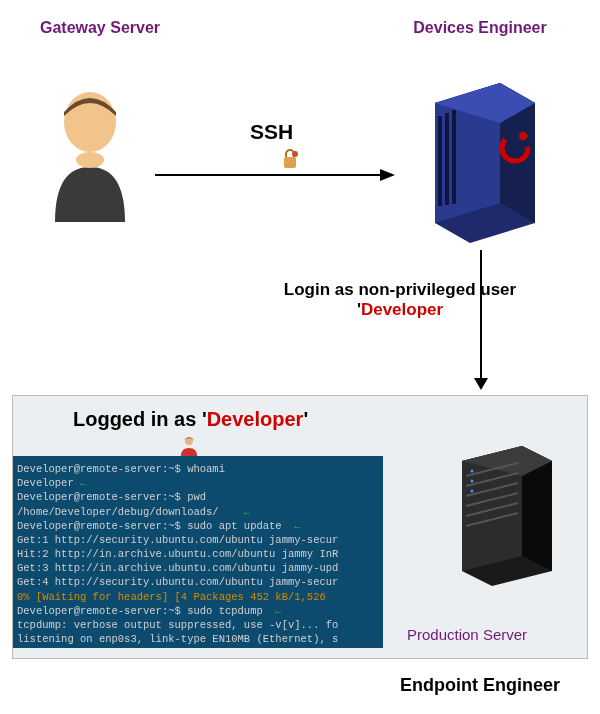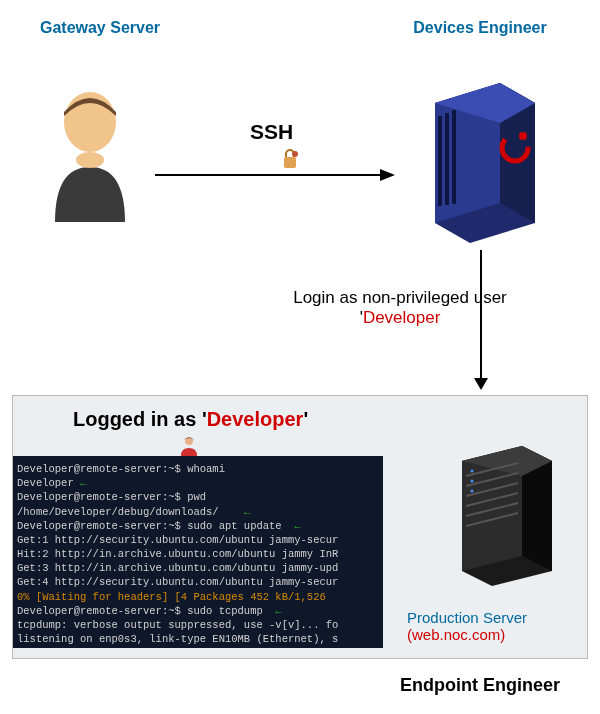--- a/index.html
+++ b/index.html
@@ -6,21 +6,21 @@
   body {
     width: 600px;
     height: 714px;
     font-family: Arial, Helvetica, sans-serif;
     background: #fff;
     position: relative;
     overflow: hidden;
   }
   .label { font-weight: bold; text-align: center; line-height: 1.3; }
   .red { color: #d00000; }
-  .black { color: #0369a1; }
+  .black { color: #701a75; }
 
   
   .gateway-label { position: absolute; left: 10px; top: 18px; width: 180px; }
   .devops-label { position: absolute; right: 30px; top: 18px; width: 180px; }
 
   
   .user-icon {
     position: absolute;
     left: 40px; top: 82px;
     width: 100px; height: 140px;
@@ -38,23 +38,23 @@
     position: absolute;
     left: 155px; top: 155px;
     width: 240px; height: 40px;
   }
   .ssh-label { position: absolute; left: 250px; top: 120px; font-weight: bold; font-size: 21px; }
   .lock-icon { position: absolute; left: 280px; top: 148px; font-size: 16px; }
 
   
   .mid-text {
     position: absolute;
-    left: 260px; top: 288px;
+    left: 260px; top: 280px;
     width: 280px;
-    font-weight: normal; font-size: 17px;
+    font-weight: bold; font-size: 17px;
     text-align: center;
   }
 
   
   .down-arrow {
     position: absolute;
     right: 118px;
     top: 250px;
     width: 2px;
     height: 130px;
@@ -90,21 +90,21 @@
     left: 165px; top: 38px;
     font-size: 18px;
   }
 
   
   .terminal {
     position: absolute;
     left: 0px; top: 60px;
     width: 370px;
     bottom: 10px;
-    background: #0f172a;
+    background: #0c4a6e;
     color: #e0e0e0;
     font-family: "Courier New", monospace;
     font-size: 10.5px;
     padding: 6px 4px;
     line-height: 1.35;
     overflow: hidden;
     white-space: pre;
   }
   .term-prompt { color: #d0d0d0; }
   .term-out { color: #d0d0d0; }
@@ -217,18 +217,17 @@
       <line x1="24" y1="75" x2="76" y2="62" stroke="#555" stroke-width="2"></line>
       <line x1="24" y1="85" x2="76" y2="72" stroke="#555" stroke-width="2"></line>
       <circle cx="30" cy="30" r="1.5" fill="#4a90ff"></circle>
       <circle cx="30" cy="40" r="1.5" fill="#4a90ff"></circle>
       <circle cx="30" cy="50" r="1.5" fill="#4a90ff"></circle>
     </svg>
   </div>
 
   <div class="prod-label">
     <div class="black">Production Server</div>
-    <div class="red">(web.noc.com)</div>
   </div>
 
 </div>
 
 <div class="endpoint-label">Endpoint Engineer</div>
 
 </body></html>

